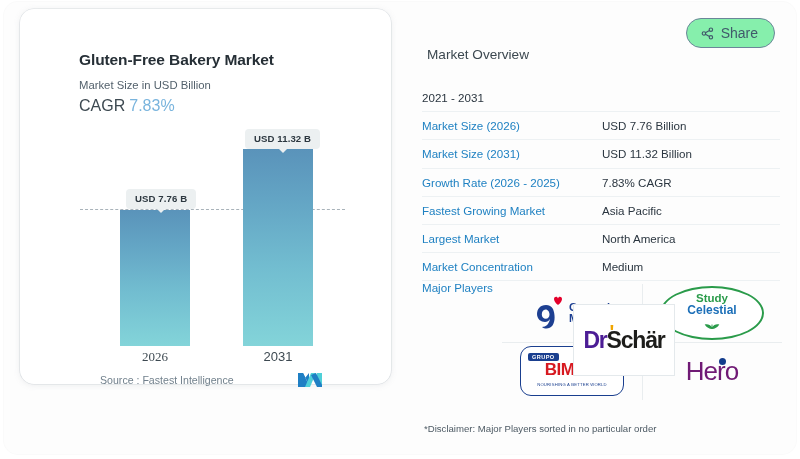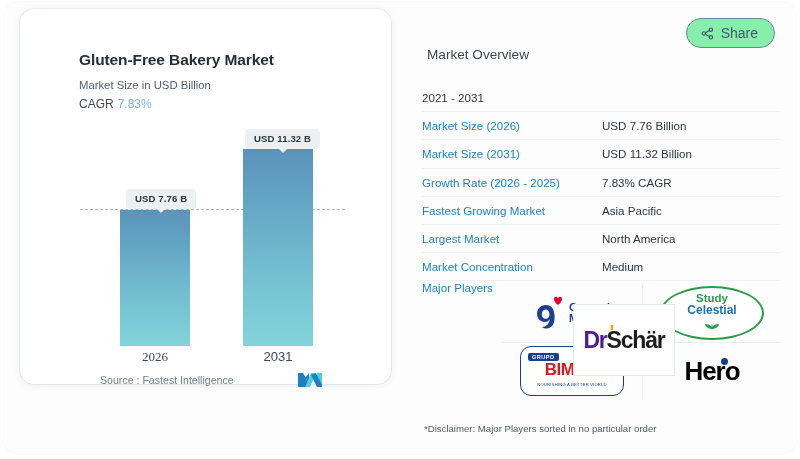--- a/index.html
+++ b/index.html
@@ -57,21 +57,21 @@
     left: 59px;
     top: 70px;
     font-size: 11.3px;
     color: #53616c;
     white-space: nowrap;
   }
   .cagr-row {
     position: absolute;
     left: 59px;
     top: 88px;
-    font-size: 12px;
+    font-size: 16px;
     color: #3d4951;
     white-space: nowrap;
   }
   .cagr-value {
     color: #79b4dd;
     margin-left: 4px;
   }
 
   .plot {
     position: absolute;
@@ -291,21 +291,21 @@
   .bimbo-main {
     font-size: 17px; font-weight: bold; color: #d71920;
     letter-spacing: -0.4px; margin-top: 4px;
   }
   .bimbo-tag {
     font-size: 4.2px; color: #1a3f8f; letter-spacing: 0.2px;
     margin-top: 2px;
   }
   
   .hero {
-    font-size: 26px; font-weight: bold; color: #000000;
+    font-size: 26px; font-weight: normal; color: #701a75;
     letter-spacing: -1px; position: relative;
   }
   .hero-dot {
     position: absolute; right: 12px; top: 2px;
     width: 7px; height: 7px; border-radius: 50%;
     background: #123c8c;
   }
   
   .schar {
     position: absolute;

